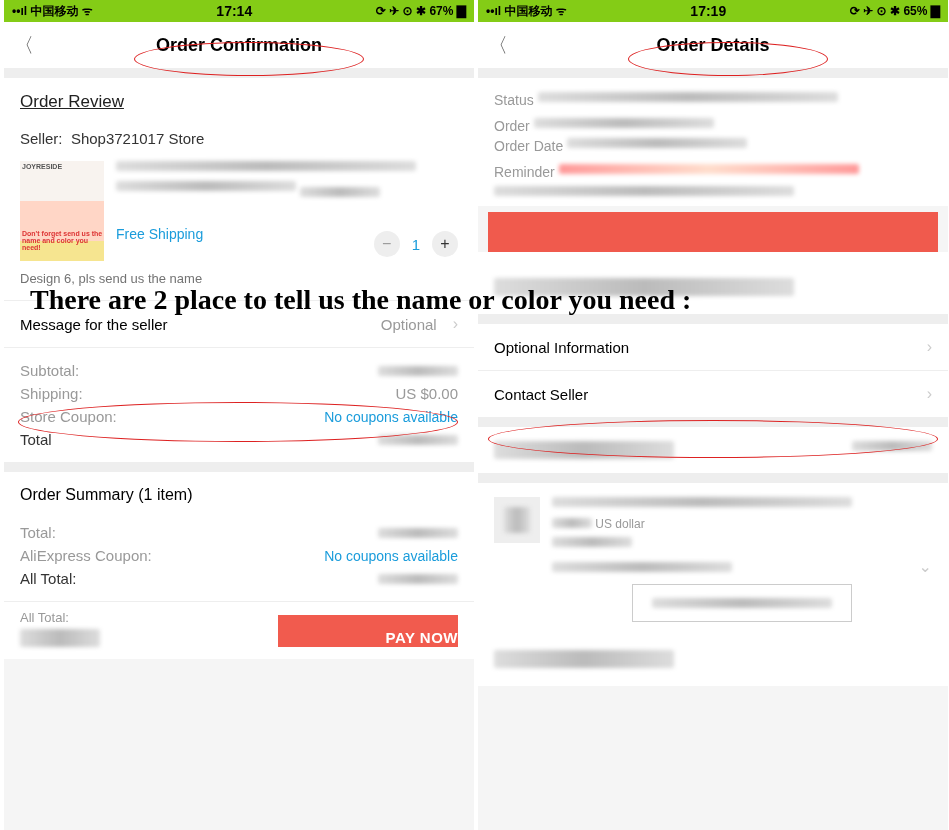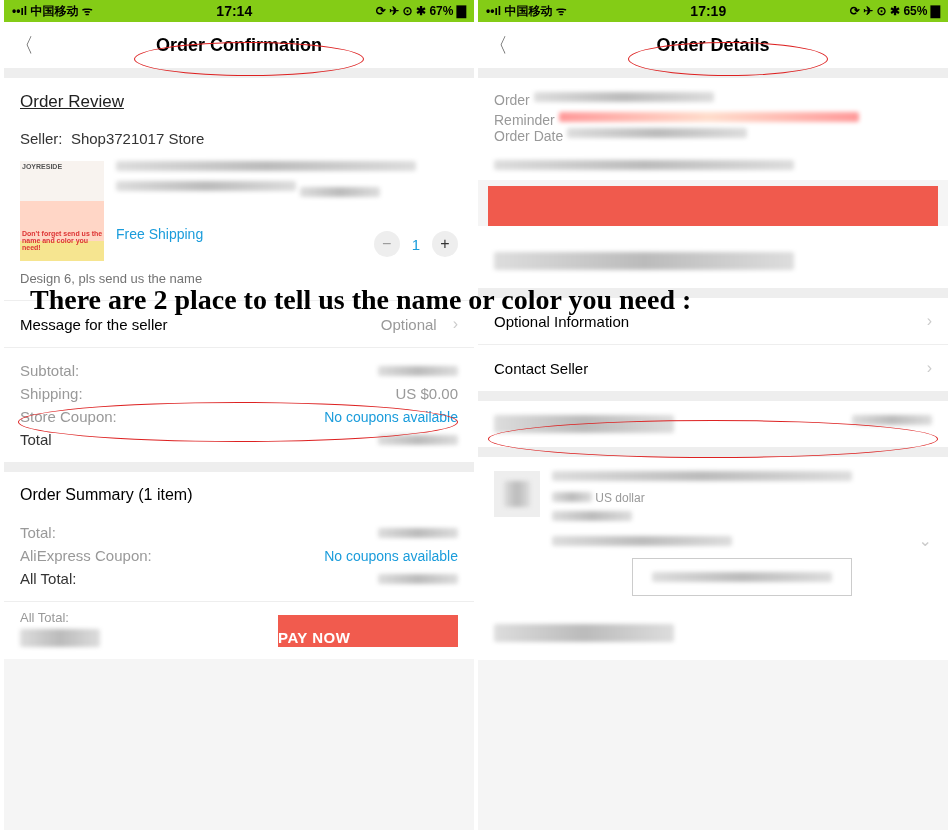--- a/index.html
+++ b/index.html
@@ -106,21 +106,21 @@
   .qty-btn.plus { color:#333; }
   .qty-val { color: #1a9cdb; font-size:15px;}
   .link-blue { color: #1a9cdb; font-size:14px;}
   .row-list-item {
     display:flex; justify-content:space-between; align-items:flex-end;
     padding: 14px 16px; background:#fff; font-size:15px;
   }
   .chev { color:#ccc; font-size:16px; }
   .divider { height:1px; background:#eee; }
   .pay-now {
-    background:#f15b4e; color:#fff; text-align:left;
+    background:#f15b4e; color:#fff; text-align:right;
     font-weight:700; font-size:15px; letter-spacing:0.5px;
     height:32px; line-height:46px; width:180px;
   }
   .red-block {
     background:#f05a4d; height:40px; margin:6px 10px 0 10px;
   }
   
   .circle {
     position:absolute;
     border:1.5px solid #d22;
@@ -264,31 +264,35 @@
     <div class="time">17:19</div>
     <div>⟳ ✈ ⊙ ✱ <span>65%</span> ▇</div>
   </div>
   <div class="nav-bar">
     <div class="nav-back">〈</div>
     <div class="nav-title">Order Details</div>
   </div>
   <div class="gap"></div>
 
   <div class="section" style="padding-bottom:6px;">
+    <div style="display:flex;gap:4px;margin-bottom:10px;">
+      <span class="muted" style="font-size:14px;">Status</span>
+      <span class="censor long"></span>
+    </div>
     <div style="display:flex;gap:4px;margin-bottom:4px;">
       <span class="muted" style="font-size:14px;">Order</span>
       <span class="censor med"></span>
     </div>
+    <div style="display:flex;gap:4px;margin-bottom:10px;">
+      <span class="muted" style="font-size:14px;">Order Date</span>
+      <span class="censor med"></span>
+    </div>
     <div style="display:flex;gap:4px;">
       <span class="muted" style="font-size:14px;">Reminder</span>
       <span class="censor long" style="background:linear-gradient(90deg,#f99,#fdc,#f99);"></span>
-    </div>
-    <div style="display:flex;gap:4px;margin-bottom:10px;">
-      <span class="muted" style="font-size:14px;">Order Date</span>
-      <span class="censor med"></span>
     </div>
     <div class="censor long" style="margin-top:6px;"></div>
   </div>
 
   <div class="red-block"></div>
   <div style="height:12px;background:#fff;"></div>
   <div class="section"><div class="censor long tall"></div></div>
   <div class="gap"></div>
 
   <div class="row-list-item">

